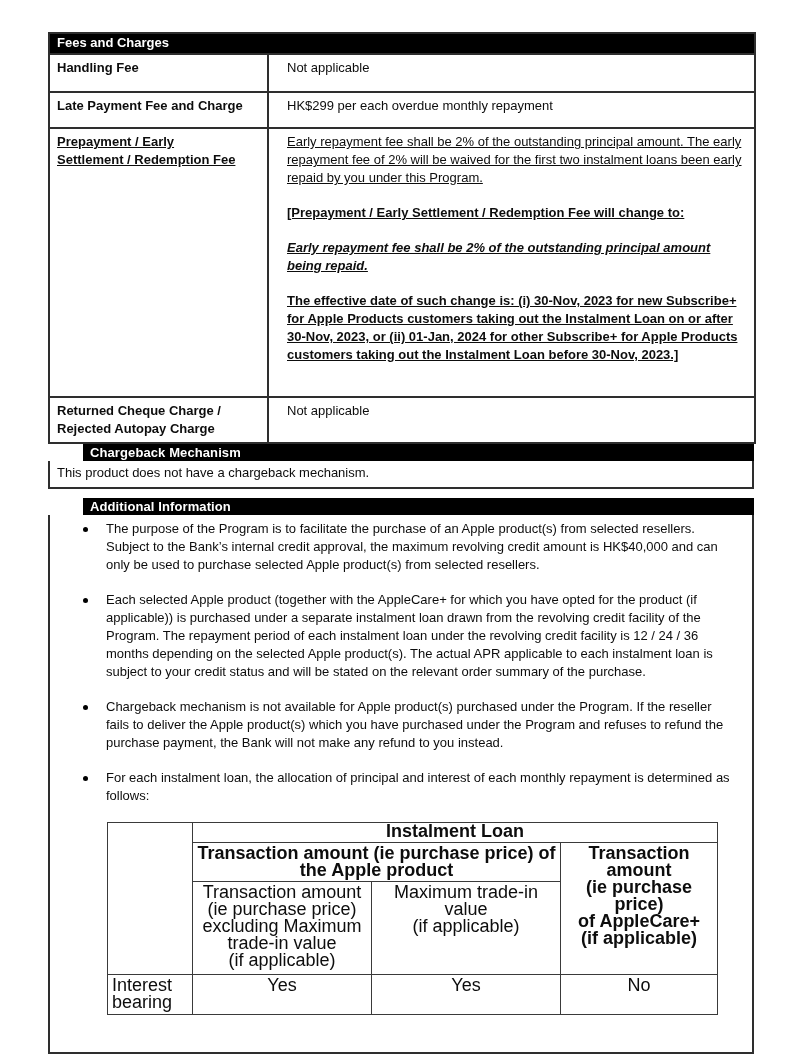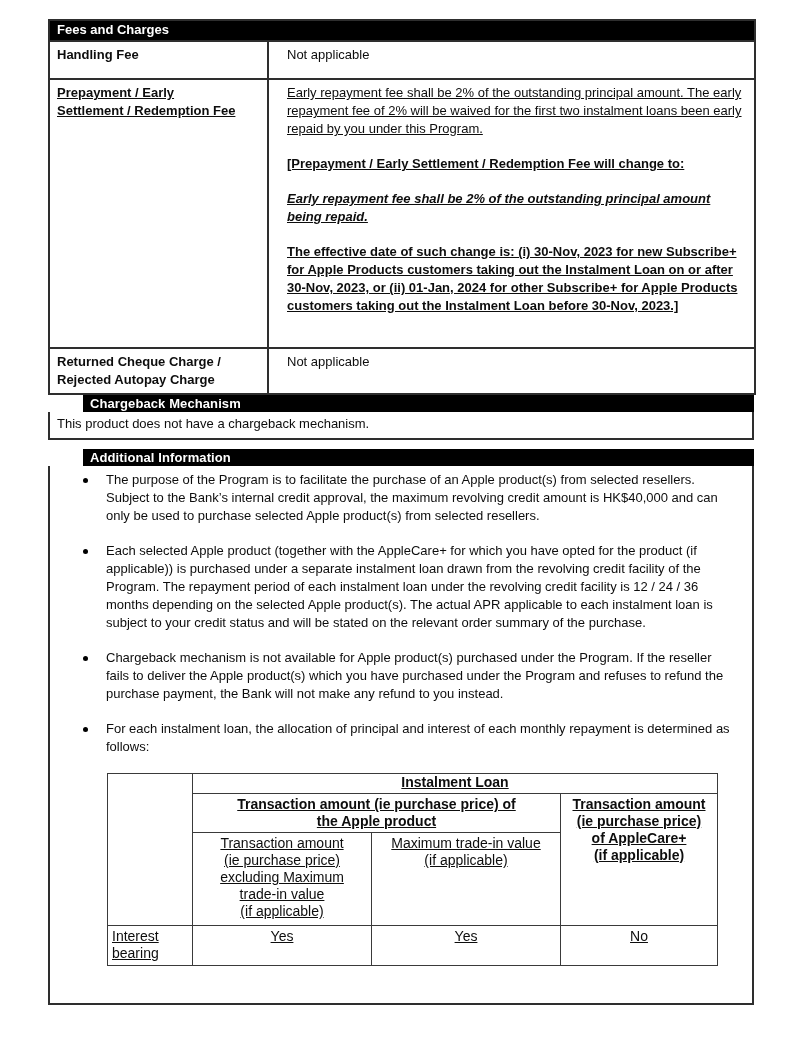--- a/index.html
+++ b/index.html
@@ -6,21 +6,21 @@
   html, body { background: #ffffff; }
   body {
     width: 800px; height: 1058px;
     font-family: "Liberation Sans", "DejaVu Sans", sans-serif;
     color: #0d0d0d;
     position: relative;
     overflow: hidden;
   }
   .doc {
     position: absolute;
-    left: 48px; top: 19px;
+    left: 48px; top: 32px;
     width: 706px;
   }
   .pre { white-space: pre-line; }
 
   
   .bar {
     background: #000000;
     color: #ffffff;
     font-weight: bold;
     font-size: 13px;
@@ -99,24 +99,23 @@
   
   table.instalment {
     margin: 15px 0 0 57px;
     width: 610px;
     border-collapse: collapse;
     table-layout: fixed;
   }
   table.instalment td {
     border: 1.5px solid #3a3a3a;
     vertical-align: top;
-    font-size: 14px;
+    font-size: 18px;
     line-height: 17px;
     padding: 2px 4px;
-    text-decoration: underline;
   }
   table.instalment .c { text-align: center; }
   table.instalment .b { font-weight: bold; }
   tr.it-r1 td { height: 18px; padding-top: 0; }
   tr.it-r2 td { height: 36px; }
   tr.it-r3 td { height: 93px; }
   tr.it-r4 td { height: 40px; }
 </style>
 </head>
 <body>
@@ -128,20 +127,24 @@
         <col style="width:219px">
         <col style="width:487px">
       </colgroup>
     <tbody>
         <tr>
       <td class="bar-cell" colspan="2">Fees and Charges</td>
     </tr>
     <tr class="r-handling">
       <td class="lbl">Handling Fee</td>
       <td class="val">Not applicable</td>
+    </tr>
+    <tr class="r-late">
+      <td class="lbl">Late Payment Fee and Charge</td>
+      <td class="val">HK$299 per each overdue monthly repayment</td>
     </tr>
     <tr class="r-prepay">
       <td class="lbl pre">Prepayment / Early
 Settlement / Redemption Fee</td>
       <td class="val">
         <p>Early repayment fee shall be 2% of the outstanding principal amount. The early repayment fee of 2% will be waived for the first two instalment loans been early repaid by you under this Program.</p>
         <p class="p-bold">[Prepayment / Early Settlement / Redemption Fee will change to:</p>
         <p class="p-bold-italic">Early repayment fee shall be 2% of the outstanding principal amount being repaid.</p>
         <p class="p-bold">The effective date of such change is: (i) 30-Nov, 2023 for new Subscribe+ for Apple Products customers taking out the Instalment Loan on or after 30-Nov, 2023, or (ii) 01-Jan, 2024 for other Subscribe+ for Apple Products customers taking out the Instalment Loan before 30-Nov, 2023.]</p>
       </td>

